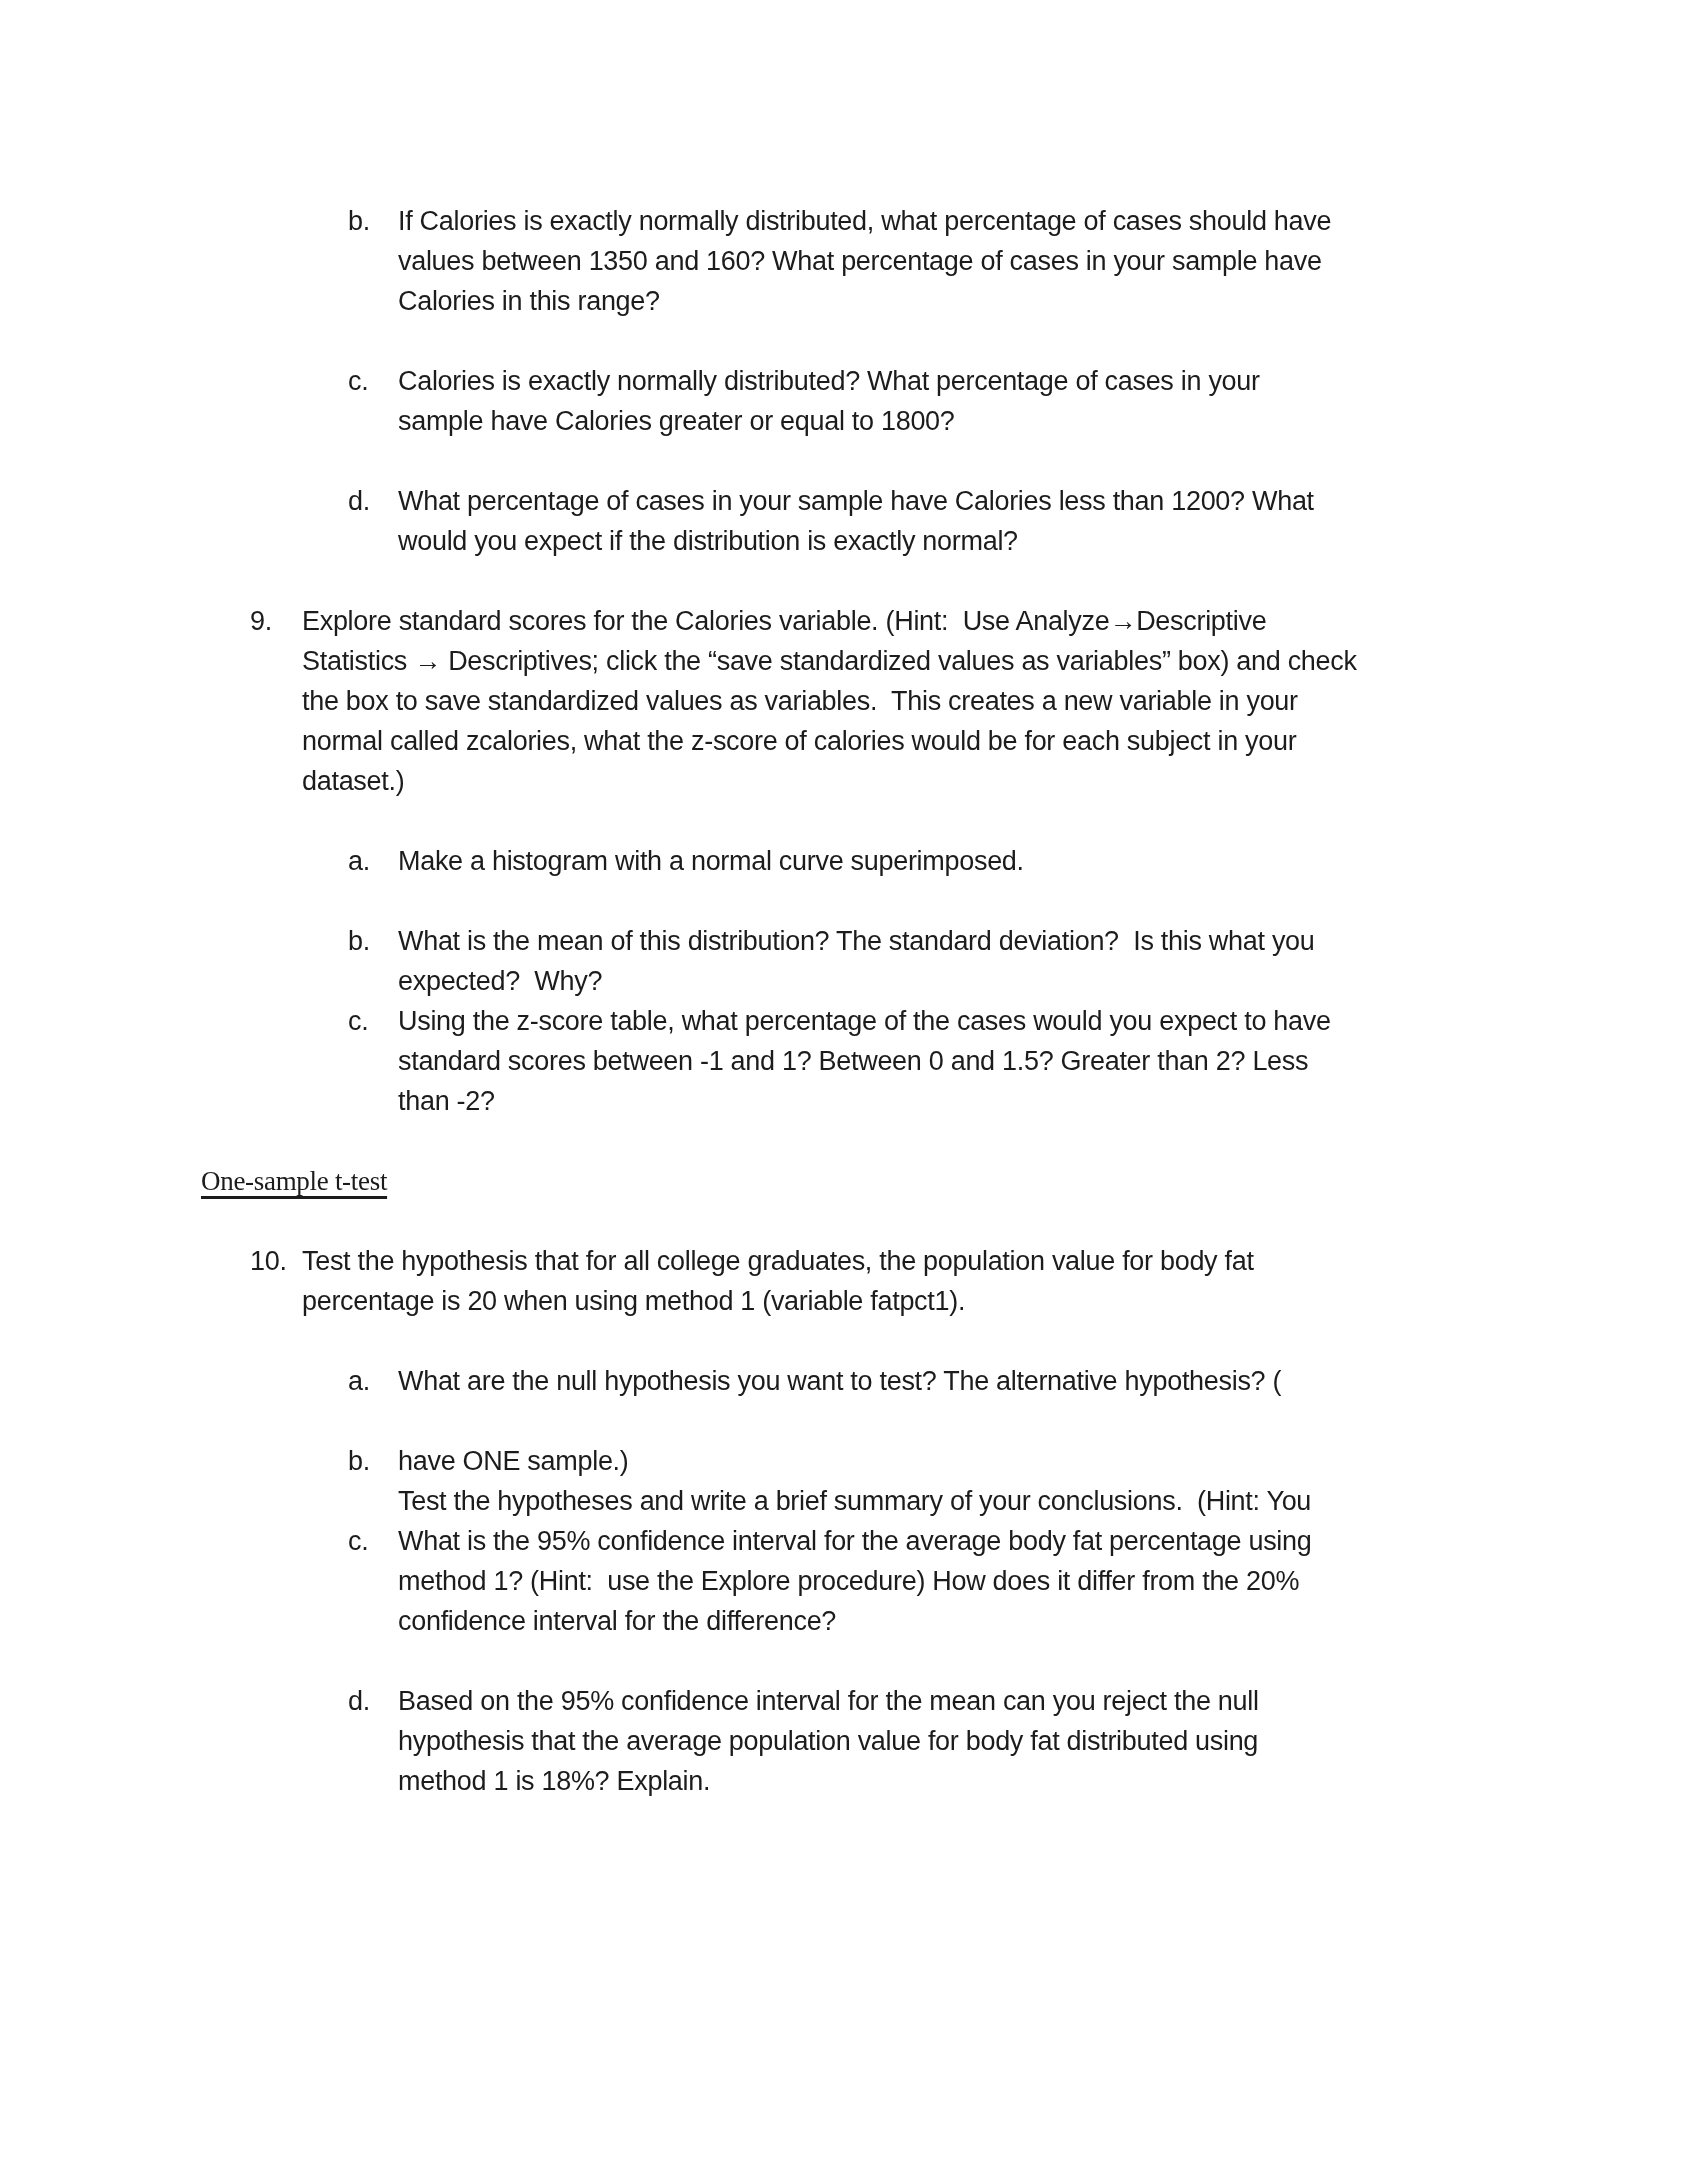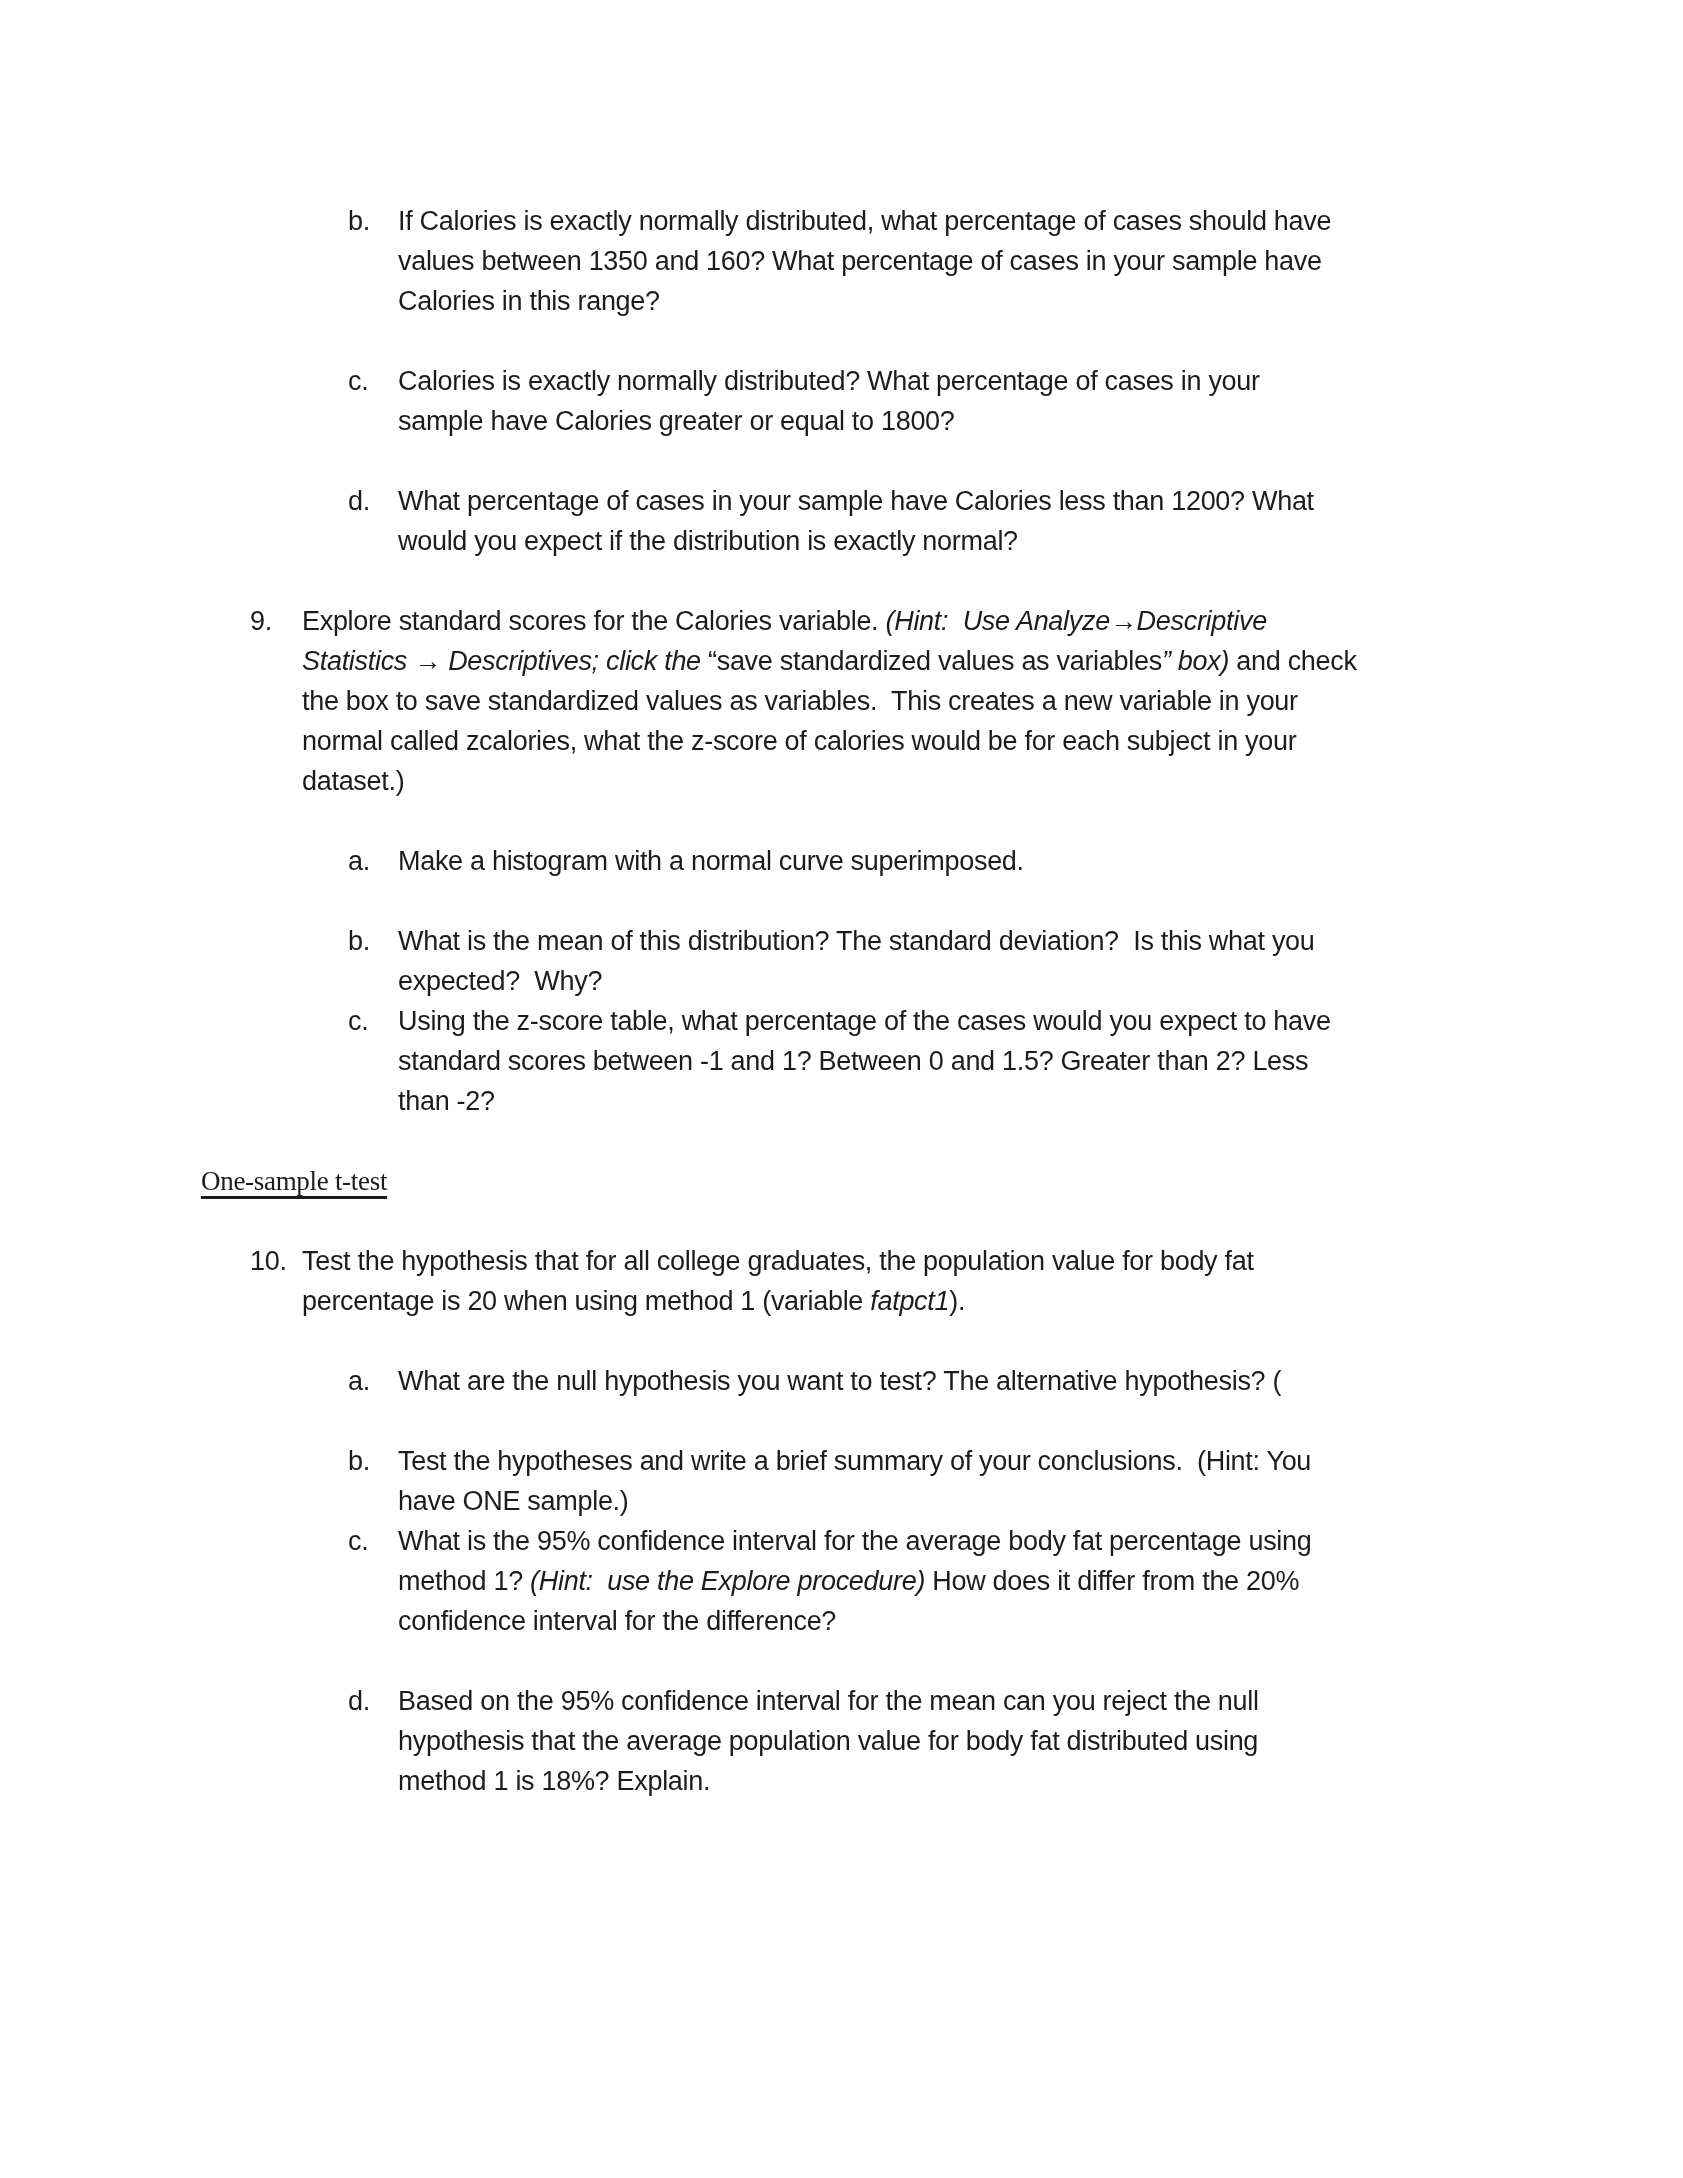--- a/index.html
+++ b/index.html
@@ -25,21 +25,21 @@
   .letter .content { margin-left: 398px; }
   .number .content { margin-left: 302px; }
   .heading .content { margin-left: 201px; font-family: Liberation Serif, serif; }
   .heading .line span {
     text-decoration: underline;
     text-underline-offset: 6px;
     text-decoration-thickness: 2.5px;
   }
   .line { white-space: pre; }
   .seg-bold { font-weight: 400; }
-  .seg-italic { font-style: italic; }
+  .seg-italic { }
 </style>
 </head>
 <body>
 
 <div class="page">
     <div class="block letter">
       <span class="marker">b.</span>
       <div class="content">
         <div class="line"><span class="seg">If Calories is exactly normally distributed, what percentage of cases should have</span></div>
         <div class="line"><span class="seg">values between 1350 and 160? What percentage of cases in your sample have</span></div>
@@ -105,22 +105,22 @@
     </div>
     <div class="block letter gap">
       <span class="marker">a.</span>
       <div class="content">
         <div class="line"><span class="seg">What are the null hypothesis you want to test? The alternative hypothesis? (</span></div>
       </div>
     </div>
     <div class="block letter gap">
       <span class="marker">b.</span>
       <div class="content">
+        <div class="line"><span class="seg">have ONE sample.)</span></div>
         <div class="line"><span class="seg">Test the hypotheses and write a brief summary of your conclusions.  (Hint: You</span></div>
-        <div class="line"><span class="seg">have ONE sample.)</span></div>
       </div>
     </div>
     <div class="block letter">
       <span class="marker">c.</span>
       <div class="content">
         <div class="line"><span class="seg">What is the 95% confidence interval for the average body fat percentage using</span></div>
         <div class="line"><span class="seg">method 1? </span><span class="seg-italic">(Hint:  use the Explore procedure)</span><span class="seg"> How does it differ from the 20%</span></div>
         <div class="line"><span class="seg">confidence interval for the difference?</span></div>
       </div>
     </div>

